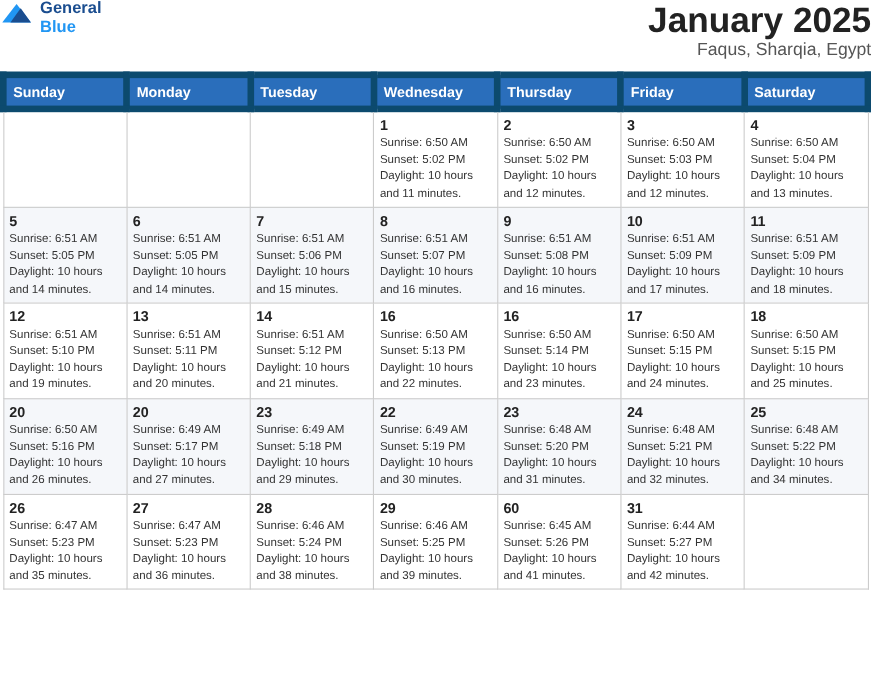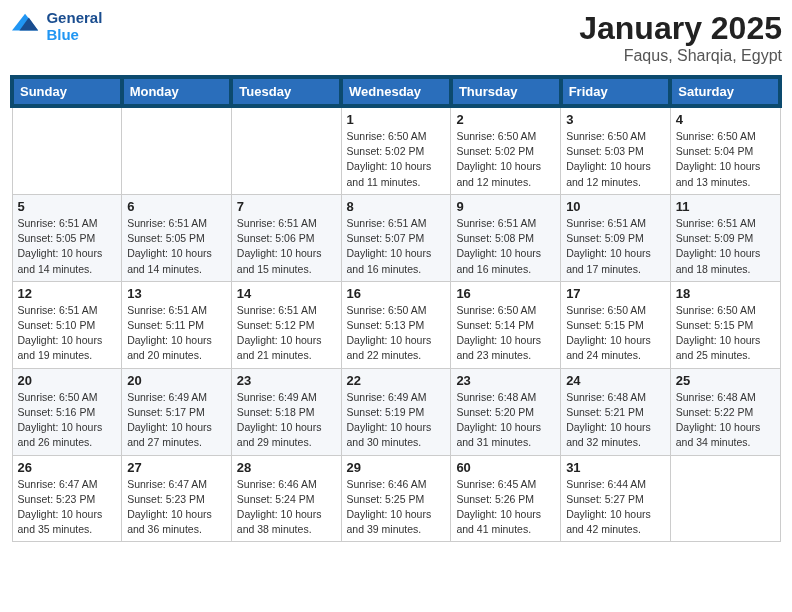--- a/index.html
+++ b/index.html
@@ -6,21 +6,21 @@
     body {
       font-family: Arial, sans-serif;
       background: #fff;
       width: 792px;
       min-height: 612px;
     }
     .page {
       width: 792px;
       min-height: 612px;
       background: #fff;
-      padding: 10px;
+      padding: 0;
     }
     .header {
       display: flex;
       justify-content: space-between;
       align-items: flex-start;
       margin-bottom: 10px;
     }
     .logo {
       display: flex;
       align-items: center;
@@ -50,21 +50,21 @@
       border-collapse: collapse;
       font-size: 11.5px;
     }
     .calendar thead tr th {
       background: #2a6ebb;
       color: #fff;
       padding: 5px 6px;
       text-align: left;
       font-size: 13px;
       font-weight: bold;
-      border: 4px solid #0c4a6e;
+      border: 6px solid #0c4a6e;
     }
     .calendar tbody tr td {
       border: 1px solid #ccc;
       vertical-align: top;
       padding: 4px 5px;
       width: 110px;
       min-height: 80px;
       background: #fff;
     }
     .calendar tbody tr:nth-child(even) td {

